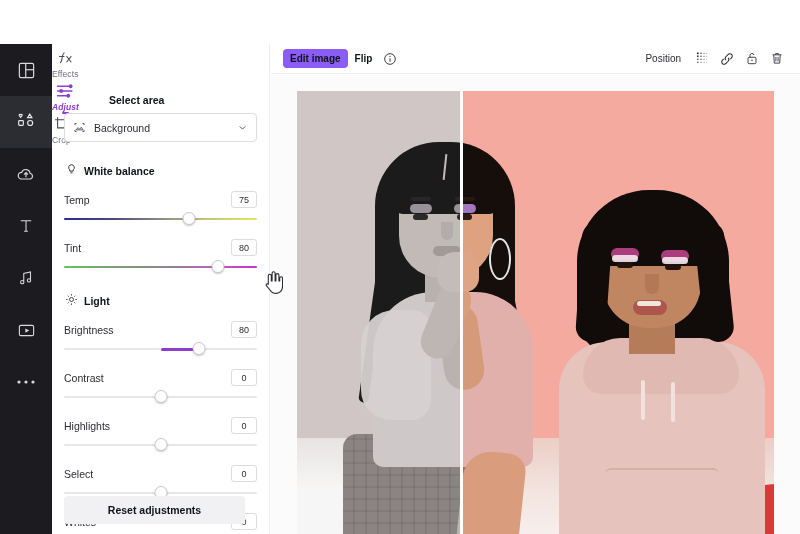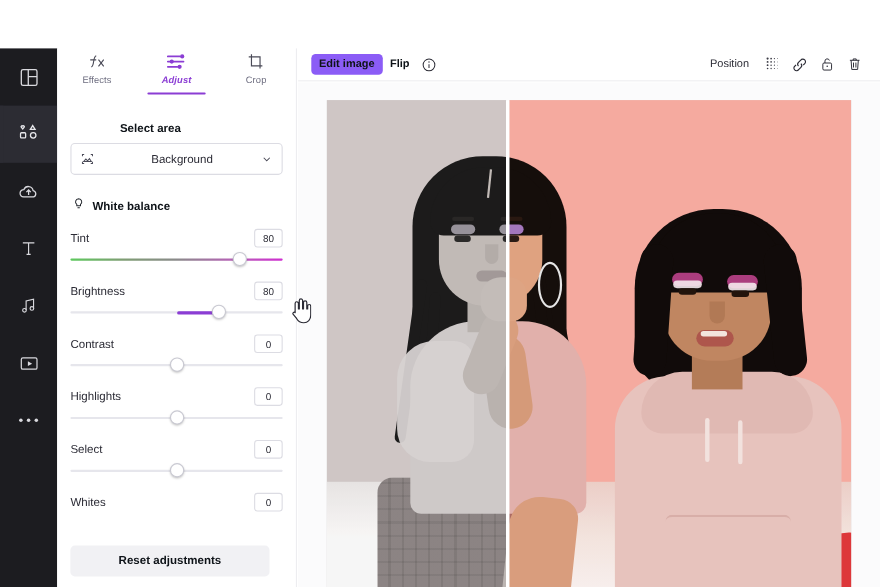--- a/index.html
+++ b/index.html
@@ -44,44 +44,45 @@
   }
   .rail-item svg { display: block; }
 
   
   .panel {
     position: absolute; left: 52px; top: 44px; width: 218px; height: 490px;
     background: #ffffff;
     border-right: 1px solid #ededf0;
   }
   .tabs {
-    display: flex; height: 40px; align-items: flex-end;
+    display: flex; height: 40px; align-items: flex-start;
     padding: 2px 0 0 0;
     position: relative;
+    flex-direction: column;
   }
   .tab {
     flex: 1; display: flex; flex-direction: column; align-items: center; justify-content: flex-start;
     padding-top: 3px; cursor: pointer; position: relative; height: 40px;
   }
   .tab .tab-ic { height: 17px; display: flex; align-items: center; justify-content: center; }
   .tab .tab-lb { font-size: 8.5px; color: #6e6e80; margin-top: 3px; letter-spacing: .1px; }
   .tab.active .tab-lb { color: #8b3dd4; font-weight: bold; font-style: italic; }
   .tab.active::after {
     content: ""; position: absolute; bottom: -2px; left: 10px; right: 10px; height: 2.5px;
     background: #8b3dd4; border-radius: 2px;
   }
 
   .panel-body { padding: 10px 12px 0 12px; position: relative; }
 
   .section-label {
-    font-size: 10.5px; font-weight: bold; color: #0e1318; margin: 17px 0 7px 1px; padding-left: 44px;
+    font-size: 10.5px; font-weight: bold; color: #0e1318; margin: 0 0 7px 1px; padding-left: 44px;
   }
   .select-box {
     height: 29px; border: 1px solid #dcdce3; border-radius: 4px;
-    display: flex; align-items: center; padding: 0 8px; cursor: pointer; background: #fff; text-align: center;
+    display: flex; align-items: center; padding: 0 8px; cursor: pointer; background: #fff;
   }
   .select-box .sb-ic { margin-right: 8px; display: flex; }
   .select-box .sb-txt { font-size: 10.5px; color: #2b2b35; flex: 1; }
   .select-box .sb-ch { display: flex; }
 
   .group-head {
     display: flex; align-items: center; gap: 6px;
     margin: 20px 0 10px 1px;
   }
   .group-head .gh-txt { font-size: 10.5px; font-weight: bold; color: #0e1318; }
@@ -426,32 +427,51 @@
       <div class="group-head">
         <span>
           <svg width="13" height="13" viewBox="0 0 20 20" fill="none" stroke="#20242b" stroke-width="1.4">
             <path d="M10 2.6a4.4 4.4 0 0 0-2.6 7.9v2h5.2v-2A4.4 4.4 0 0 0 10 2.6z"></path>
             <path d="M8.4 15.2h3.2"></path>
           </svg>
         </span>
         <span class="gh-txt">White balance</span>
       </div>
 
+      <div class="ctrl">
+        <div class="ctrl-top">
+          <span class="ctrl-name">Temp</span>
+          <span class="ctrl-val">75</span>
+        </div>
+        <div class="track-wrap">
+          <div class="track grad-temp"></div>
+          <div class="thumb" style="left:65%"></div>
+        </div>
+      </div>
 
       <div class="ctrl">
         <div class="ctrl-top">
           <span class="ctrl-name">Tint</span>
           <span class="ctrl-val">80</span>
         </div>
         <div class="track-wrap">
           <div class="track grad-tint"></div>
           <div class="thumb" style="left:80%"></div>
         </div>
       </div>
 
+      <div class="group-head" style="margin-top:18px">
+        <span>
+          <svg width="13" height="13" viewBox="0 0 20 20" fill="none" stroke="#20242b" stroke-width="1.3">
+            <circle cx="10" cy="10" r="3.1"></circle>
+            <path d="M10 1.8v2.1M10 16.1v2.1M1.8 10h2.1M16.1 10h2.1M4.2 4.2l1.5 1.5M14.3 14.3l1.5 1.5M15.8 4.2l-1.5 1.5M5.7 14.3l-1.5 1.5"></path>
+          </svg>
+        </span>
+        <span class="gh-txt">Light</span>
+      </div>
 
       <div class="ctrl">
         <div class="ctrl-top">
           <span class="ctrl-name">Brightness</span>
           <span class="ctrl-val">80</span>
         </div>
         <div class="track-wrap">
           <div class="track"></div>
           <div class="fill" style="left:50%; width:20%"></div>
           <div class="thumb" style="left:70%"></div>

